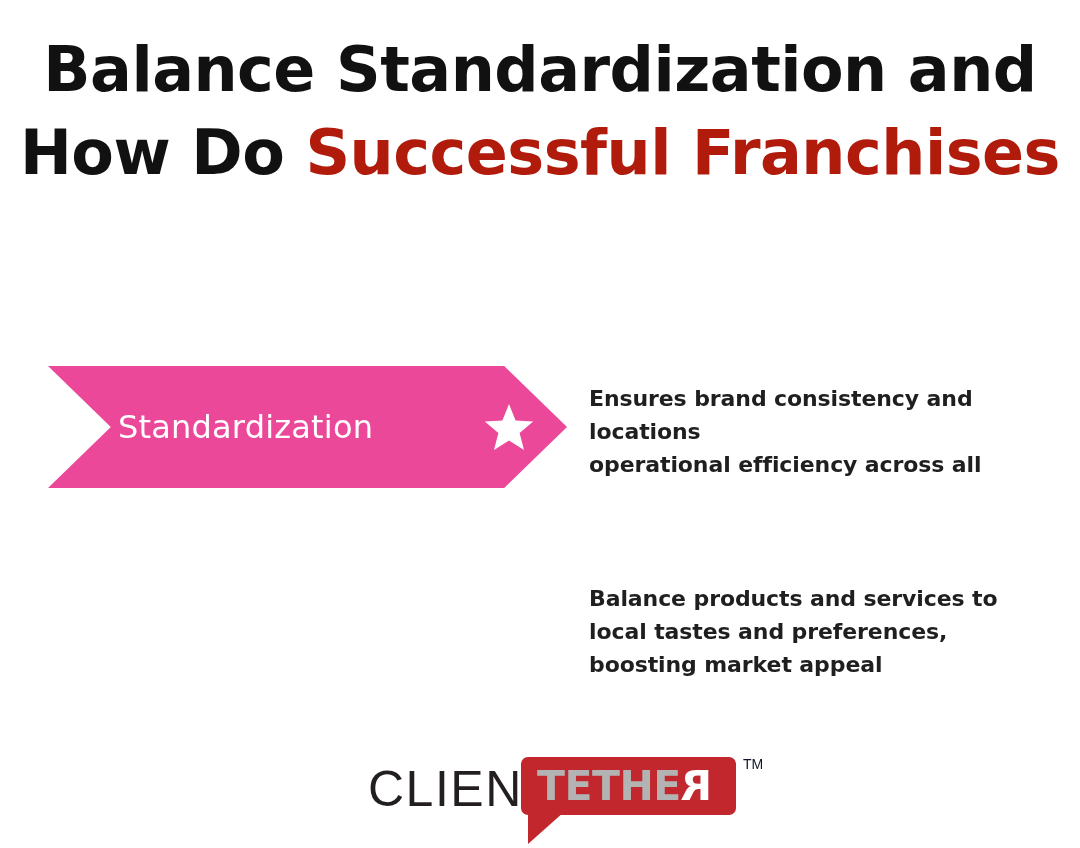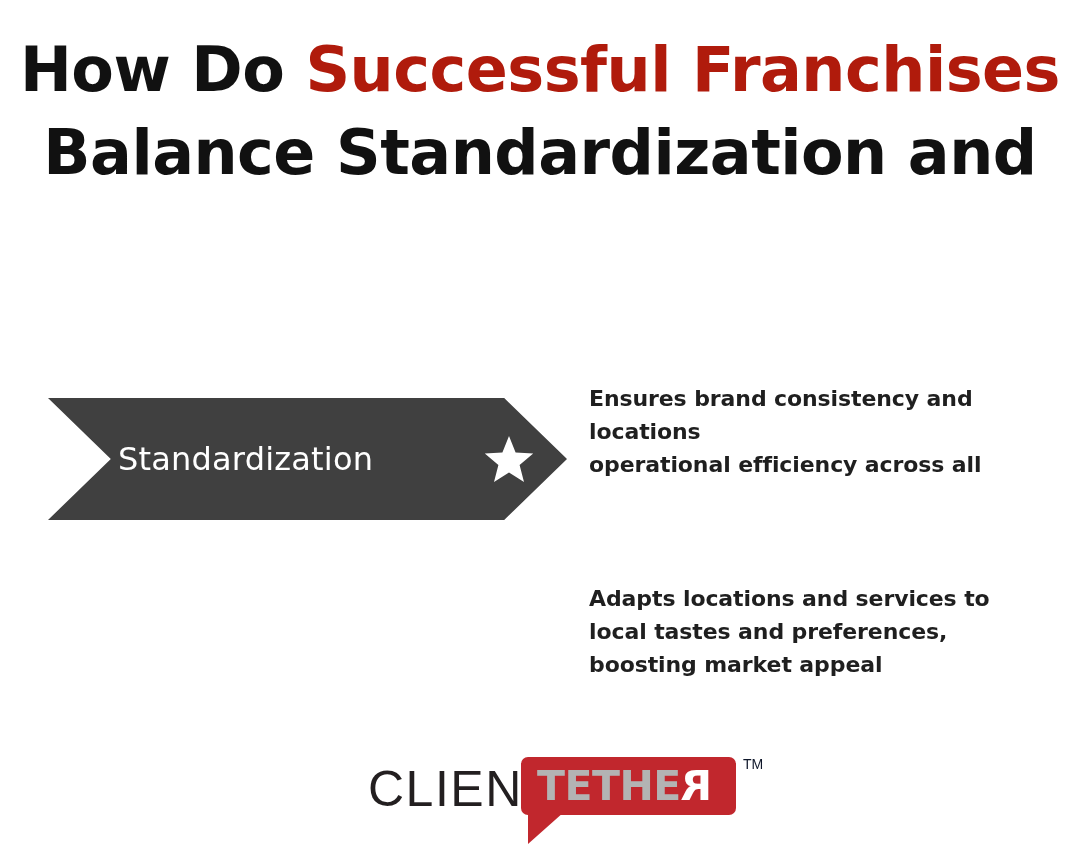--- a/index.html
+++ b/index.html
@@ -46,24 +46,23 @@
   }
   #row-0 { top: 366px; }
   #row-1 { top: 566px; }
 
   .banner {
     position: absolute;
     left: 48px;
     top: 0;
     width: 519px;
     height: 122px;
-    background: #404040;
+    background: #ec4899;
     -webkit-clip-path: polygon(0% 0%, 87.9% 0%, 100% 50%, 87.9% 100%, 0% 100%, 12.1% 50%);
     clip-path: polygon(0% 0%, 87.9% 0%, 100% 50%, 87.9% 100%, 0% 100%, 12.1% 50%);
-    margin-top: 32px;
   }
   .banner-inner {
     position: absolute;
     left: 70px;
     top: 0;
     width: 420px;
     height: 122px;
     display: flex;
     align-items: center;
     justify-content: flex-start;
@@ -164,24 +163,24 @@
     font-family: "Liberation Sans", sans-serif;
     font-size: 14px;
     font-weight: 400;
     color: #0f172a;
   }
 </style>
 </head>
 <body>
 
 <div class="title-block">
+  <div class="title-line">Balance Standardization and</div>
   <div class="title-line">
     <span>How Do </span><span class="title-accent">Successful Franchises</span>
   </div>
-  <div class="title-line">Balance Standardization and</div>
 </div>
 
 <div class="row" id="row-0">
   <div class="banner">
     <div class="banner-inner">
       <span class="banner-label">Standardization</span>
     </div>
     <span class="banner-icon">
       <svg width="50" height="48" viewBox="0 0 50 48" aria-hidden="true">
         <polygon fill="#ffffff" points="25,1 31.6,17.4 49.2,18.5 35.6,29.9 40,47 25,37.5 10,47 14.4,29.9 0.8,18.5 18.4,17.4"></polygon>
@@ -190,21 +189,21 @@
   </div>
   <div class="desc">
     <span class="desc-line">Ensures brand consistency and</span>
     <span class="desc-line">locations</span>
     <span class="desc-line">operational efficiency across all</span>
   </div>
 </div>
 
 <div class="row" id="row-1">
   <div class="desc">
-    <span class="desc-line">Adapts locations and services to</span>
+    <span class="desc-line">Balance products and services to</span>
     <span class="desc-line">local tastes and preferences,</span>
     <span class="desc-line">boosting market appeal</span>
   </div>
 </div>
 
 <div class="logo">
   <span class="logo-client">CLIENT</span>
   <span class="logo-tail"></span>
   <span class="logo-bubble"></span>
   <span class="logo-tether"><span>TETHE</span><span class="logo-r">R</span></span>

